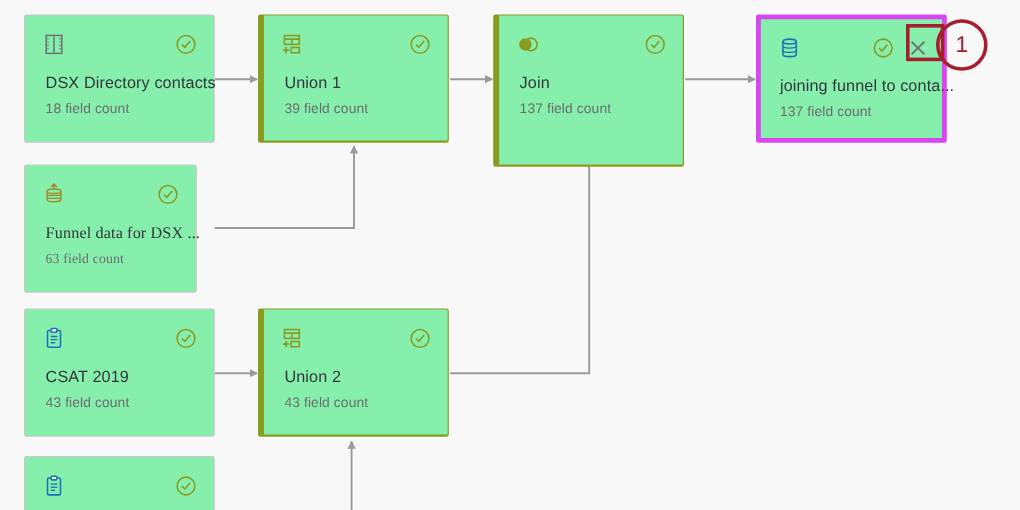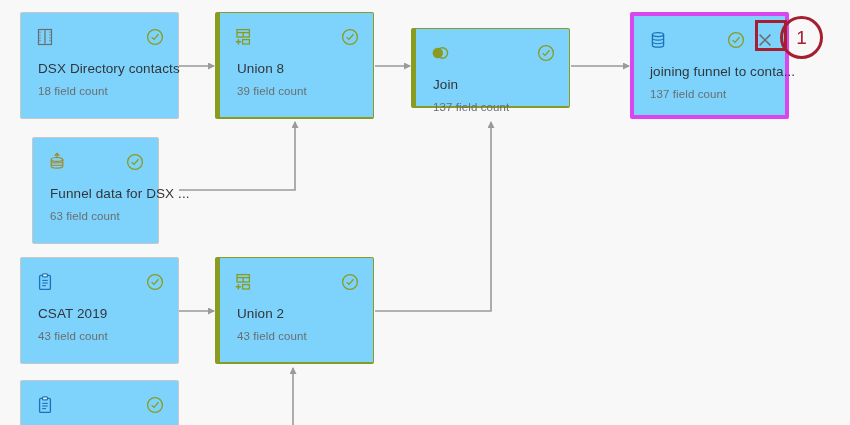--- a/index.html
+++ b/index.html
@@ -17,21 +17,21 @@
   }
   #edges {
     position: absolute;
     left: 0; top: 0;
     width: 850px;
     height: 425px;
     pointer-events: none;
   }
   .node {
     position: absolute;
-    background: #7dd3fc;
+    background: #86efac;
     box-sizing: border-box;
     border: 1px solid #c8c8c8;
     border-radius: 2px;
   }
   .node.accent-olive {
     border: 1px solid #d6d6d6;
     border-left: 4px solid #8a9b21;
     border-bottom: 2px solid #8a9b21;
     border-right: 1px solid #8a9b21;
     border-top: 1px solid #8a9b21;
@@ -157,21 +157,21 @@
         <svg viewBox="0 0 18 18" width="18" height="18">
           <circle cx="9" cy="9" r="7.4" fill="none" stroke="#8a9b21" stroke-width="1.3"></circle>
           <path d="M5.6,9.1 L8,11.4 L12.5,6.2" fill="none" stroke="#8a9b21" stroke-width="1.3"></path>
         </svg>
       </span>
     </div>
     <div class="node-title">DSX Directory contacts</div>
     <div class="node-sub">18 field count</div>
   </div>
 
-  <div class="node" style="left:32px; top:137px; width:127px; height:107px;">
+  <div class="node" style="left:20px; top:137px; width:144px; height:107px;font-family:Liberation Serif, serif;">
     <div class="node-head">
       <span class="node-icon">
         <svg viewBox="0 0 20 20" width="20" height="20">
           <ellipse cx="10" cy="7.4" rx="5.8" ry="1.9" fill="none" stroke="#a08b2a" stroke-width="1.2"></ellipse>
           <path d="M4.2,7.4 L4.2,14.2 C4.2,15.3 6.8,16.1 10,16.1 C13.2,16.1 15.8,15.3 15.8,14.2 L15.8,7.4" fill="none" stroke="#a08b2a" stroke-width="1.2"></path>
           <line x1="4.2" y1="10.8" x2="15.8" y2="10.8" stroke="#a08b2a" stroke-width="1"></line>
           <line x1="4.2" y1="13.3" x2="15.8" y2="13.3" stroke="#a08b2a" stroke-width="1"></line>
           <path d="M10,1.4 L10,6.2 M7.6,3.8 L10,1.4 L12.4,3.8" fill="none" stroke="#a08b2a" stroke-width="1.3"></path>
         </svg>
       </span>
@@ -241,25 +241,25 @@
           <path d="M4.4,12.2 L4.4,17.4 M1.8,14.8 L7,14.8" stroke="#8a9b21" stroke-width="1.5"></path>
         </svg>
       </span>
       <span class="node-status">
         <svg viewBox="0 0 18 18" width="18" height="18">
           <circle cx="9" cy="9" r="7.4" fill="none" stroke="#8a9b21" stroke-width="1.3"></circle>
           <path d="M5.6,9.1 L8,11.4 L12.5,6.2" fill="none" stroke="#8a9b21" stroke-width="1.3"></path>
         </svg>
       </span>
     </div>
-    <div class="node-title">Union 8</div>
+    <div class="node-title">Union 1</div>
     <div class="node-sub">39 field count</div>
   </div>
 
-  <div class="node accent-olive" style="left:411px; top:28px; width:159px; height:80px;">
+  <div class="node accent-olive" style="left:411px; top:12px; width:159px; height:127px;">
     <div class="node-head">
       <span class="node-icon">
         <svg viewBox="0 0 20 20" width="20" height="20">
           <circle cx="7.8" cy="10" r="5.2" fill="#8a9b21"></circle>
           <circle cx="12.4" cy="10" r="5.2" fill="none" stroke="#8a9b21" stroke-width="1.4"></circle>
         </svg>
       </span>
       <span class="node-status">
         <svg viewBox="0 0 18 18" width="18" height="18">
           <circle cx="9" cy="9" r="7.4" fill="none" stroke="#8a9b21" stroke-width="1.3"></circle>

